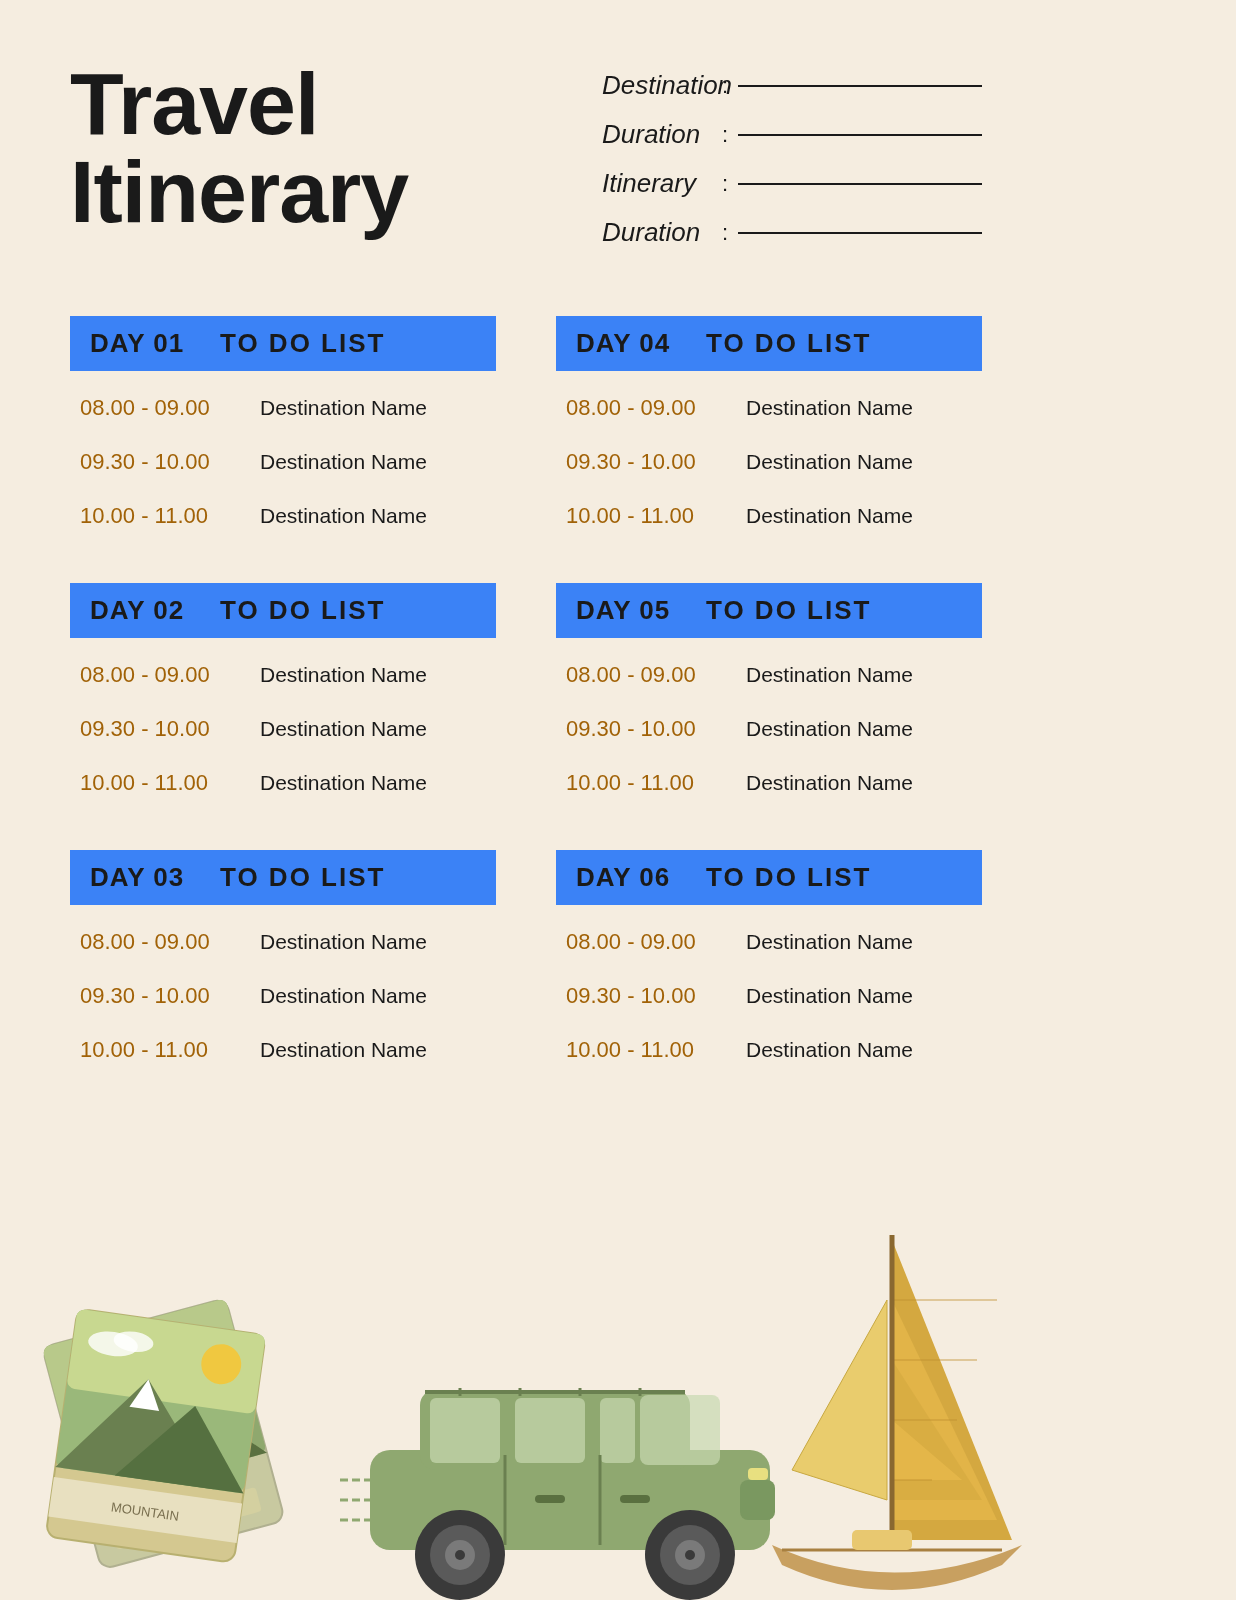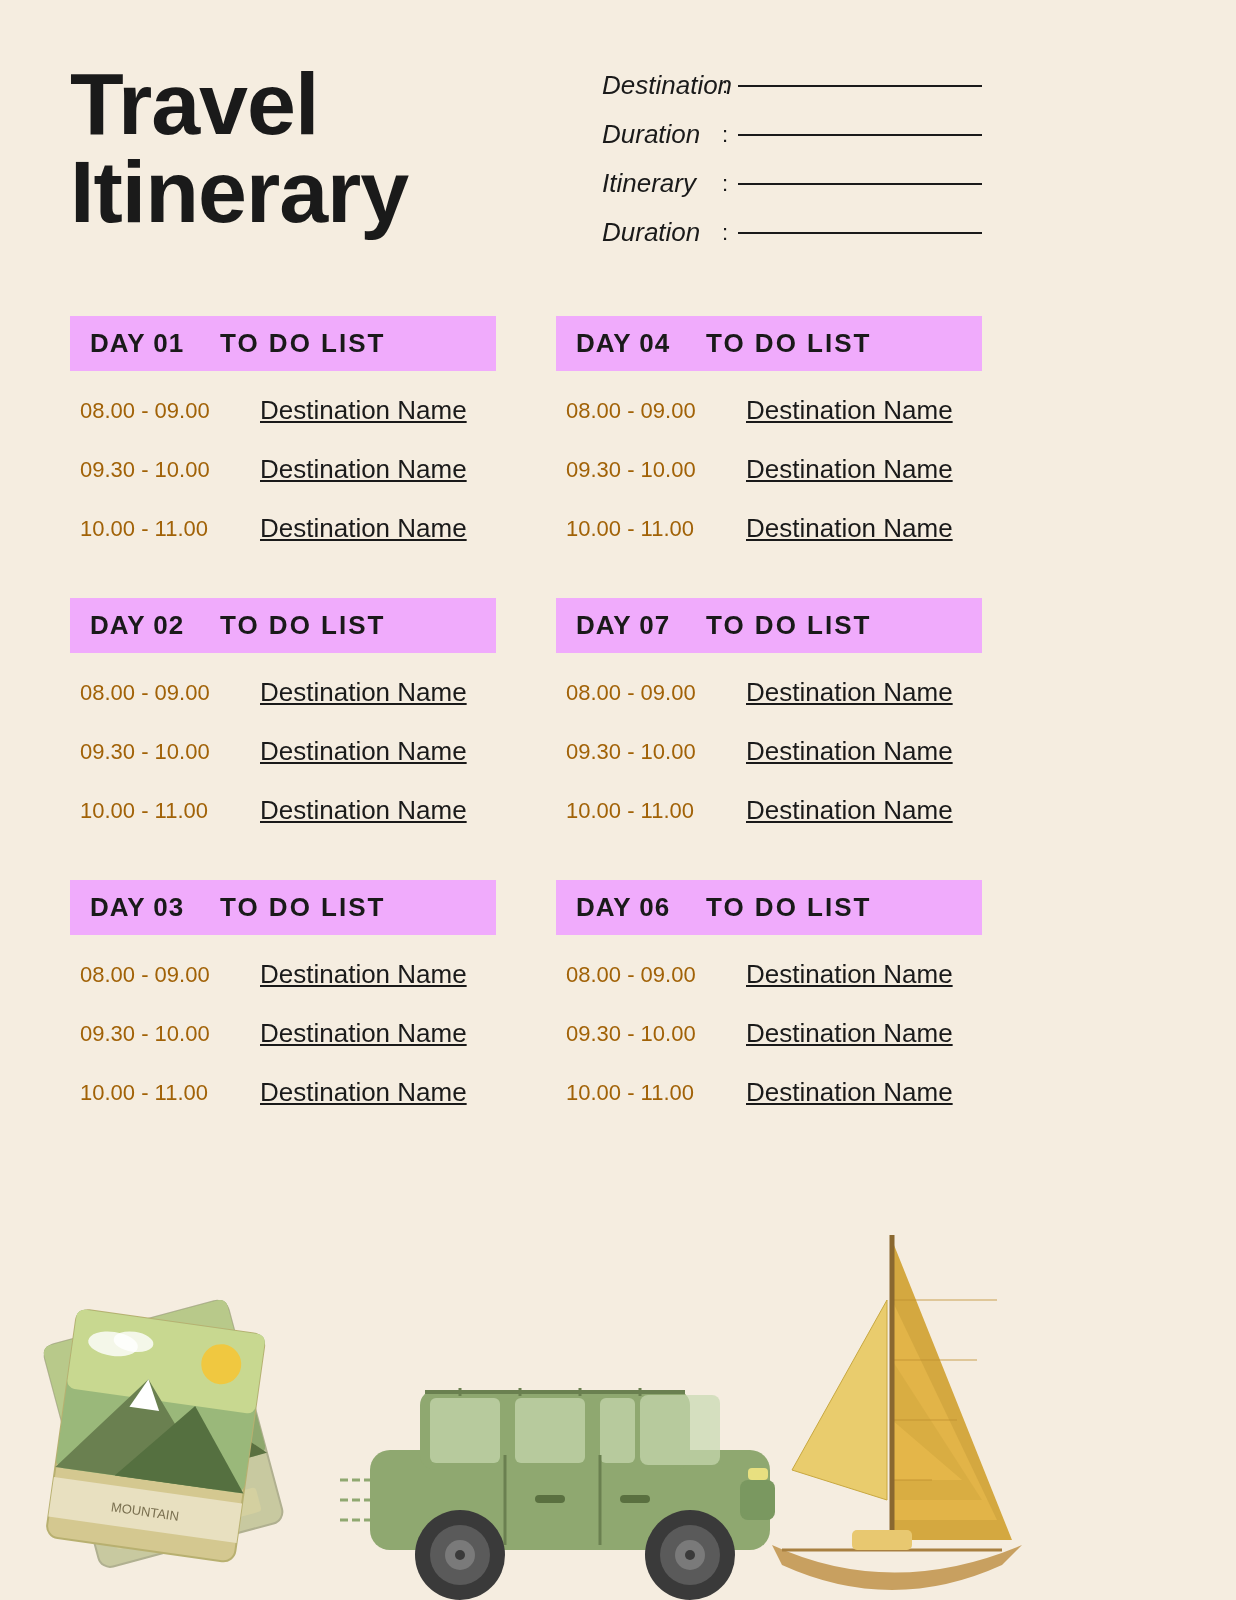--- a/index.html
+++ b/index.html
@@ -80,21 +80,21 @@
       gap: 40px 60px;
       margin-bottom: 40px;
     }
 
     .day-block {
       flex: 1;
     }
 
     .day-header {
       display: flex;
-      background-color: #f0abfc;
+      background-color: #3b82f6;
       padding: 12px 20px;
       margin-bottom: 10px;
     }
 
     .day-label {
       font-size: 26px;
       font-weight: 700;
       color: #1a1a1a;
       width: 130px;
       letter-spacing: 1px;
@@ -114,23 +114,22 @@
     }
 
     .item-time {
       font-size: 22px;
       color: #a16207;
       width: 180px;
       flex-shrink: 0;
     }
 
     .item-dest {
-      font-size: 26px;
+      font-size: 21px;
       color: #1a1a1a;
-      text-decoration: underline;
     }
 
     
     .illustrations {
       position: absolute;
       bottom: 0;
       left: 0;
       right: 0;
       height: 380px;
       display: flex;
@@ -258,21 +257,21 @@
           <span class="item-time">09.30 - 10.00</span>
           <span class="item-dest">Destination Name</span>
         </div>
         <div class="day-item">
           <span class="item-time">10.00 - 11.00</span>
           <span class="item-dest">Destination Name</span>
         </div>
       </div>
       <div class="day-block">
         <div class="day-header">
-          <span class="day-label">DAY 07</span>
+          <span class="day-label">DAY 05</span>
           <span class="todo-label">TO DO LIST</span>
         </div>
         <div class="day-item">
           <span class="item-time">08.00 - 09.00</span>
           <span class="item-dest">Destination Name</span>
         </div>
         <div class="day-item">
           <span class="item-time">09.30 - 10.00</span>
           <span class="item-dest">Destination Name</span>
         </div>

